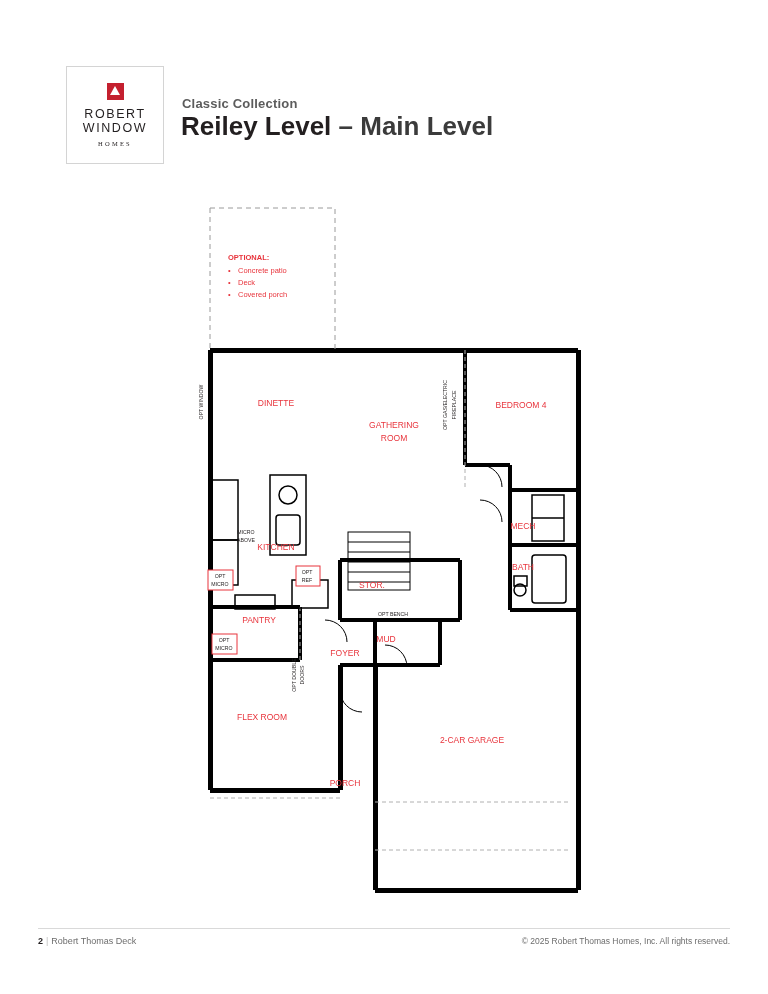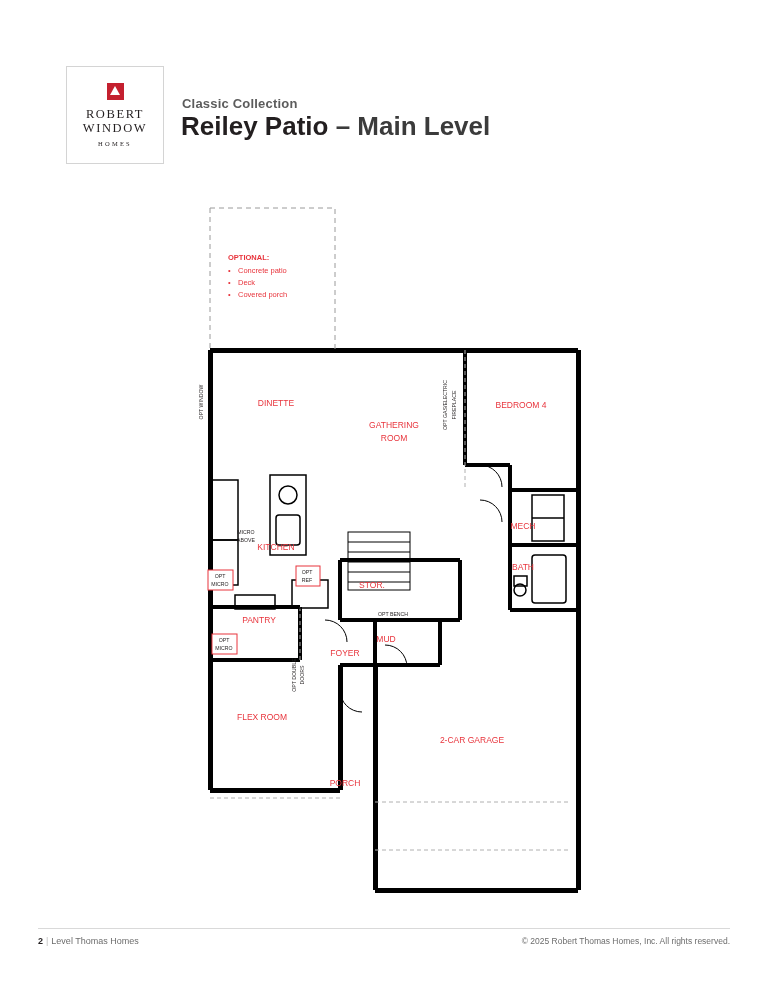--- a/index.html
+++ b/index.html
@@ -42,21 +42,21 @@
     position: absolute;
     left: 3px;
     top: 3px;
     width: 0;
     height: 0;
     border-left: 5px solid transparent;
     border-right: 5px solid transparent;
     border-bottom: 9px solid #ffffff;
   }
   .logo-name {
-    font-family: Liberation Serif, serif;
+    font-family: Liberation Sans, sans-serif;
     font-size: 12.5px;
     letter-spacing: 1.6px;
     line-height: 14px;
     text-align: center;
     color: #231f20;
   }
   .logo-sub {
     font-family: "Liberation Serif", serif;
     font-size: 6.5px;
     letter-spacing: 2.2px;
@@ -140,21 +140,21 @@
   <div class="logo-mark"></div>
   <div class="logo-name">
     <div>ROBERT</div>
     <div>WINDOW</div>
   </div>
   <div class="logo-sub">HOMES</div>
 </div>
 
 <div class="collection">Classic Collection</div>
 <div class="plan-title">
-  <span class="name">Reiley Patio</span>
+  <span class="name">Reiley Level</span>
   <span class="level">– Main Level</span>
 </div>
 
 <svg id="plan" viewBox="0 0 430 710">
   <g fill="none" stroke="#000000" stroke-width="5" shape-rendering="crispEdges">
 
     <path d="M 30 160 L 30 417 L 30 417"></path>
 
     <path d="M 30 160 L 30 600"></path>
 
@@ -288,15 +288,15 @@
       <text x="44" y="452">OPT</text>
       <text x="44" y="460">MICRO</text>
       <text x="213" y="426">OPT BENCH</text>
       <text x="116" y="485" transform="rotate(-90 116 485)">OPT DOUBLE</text>
       <text x="124" y="485" transform="rotate(-90 124 485)">DOORS</text>
     </g>
 </svg>
 
 <div class="footer-rule"></div>
 <div class="footer-left">
-  <span class="pagenum">2</span><span class="sep">|</span><span>Level Thomas Homes</span>
+  <span class="pagenum">2</span><span class="sep">|</span><span>Robert Thomas Deck</span>
 </div>
 <div class="footer-right">© 2025 Robert Thomas Homes, Inc. All rights reserved.</div>
 
 </body></html>

